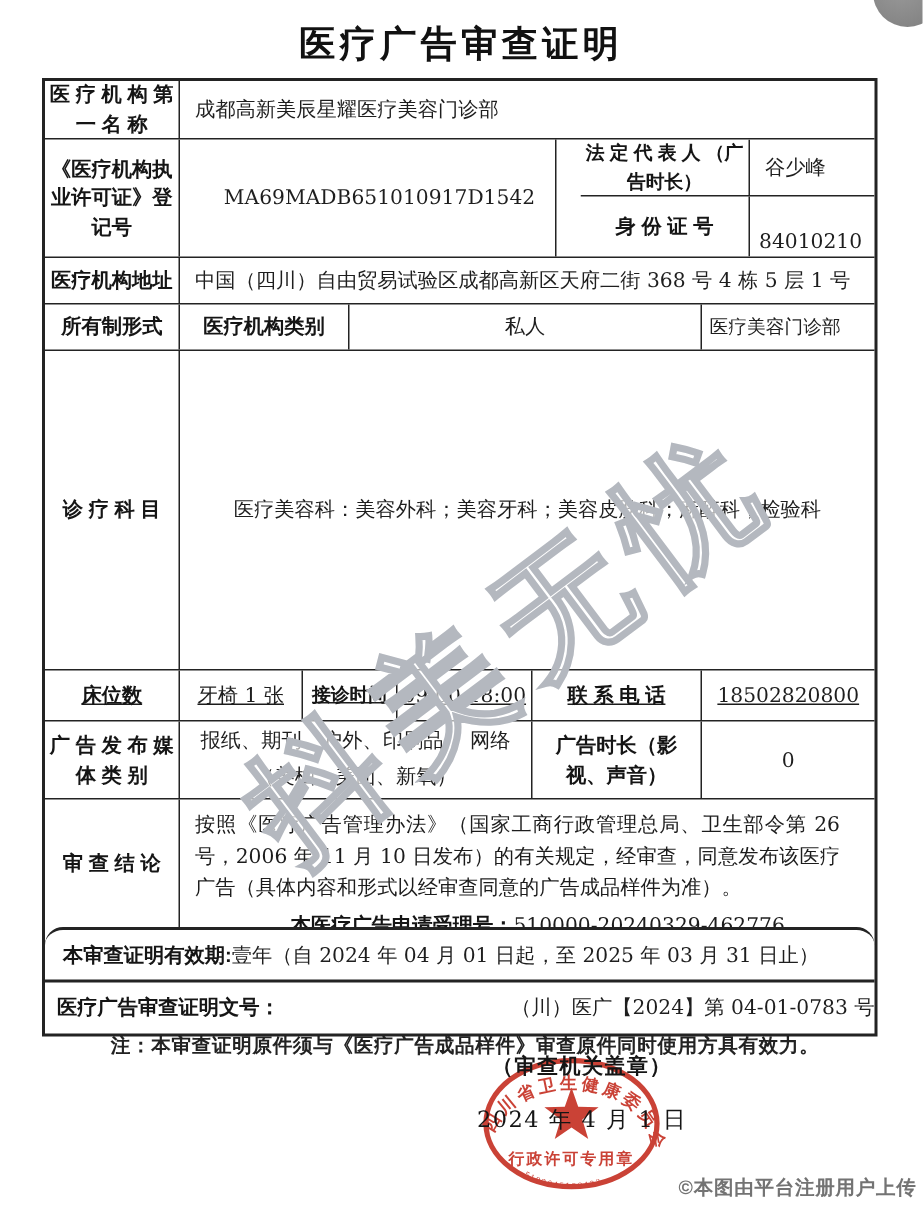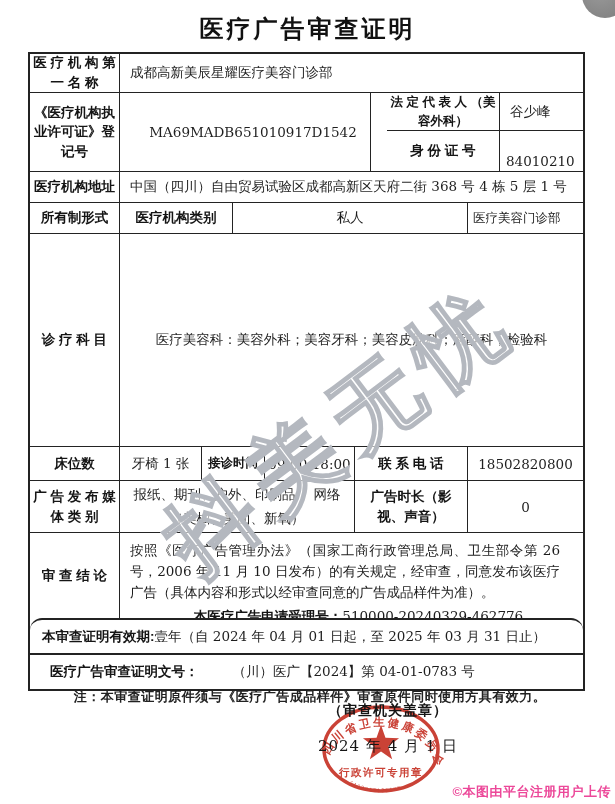--- a/index.html
+++ b/index.html
@@ -47,21 +47,21 @@
   .r1 { height: 39px; }
   .r2 { height: 79px; gap: 16px; }
   .r2 .subcol { flex: 1; display: flex; flex-direction: column; border-right: none; padding: 0; }
   .r2 .sub { display: flex; }
   .r2 .sub1 { height: 38px; border-bottom: 1px solid #232323; }
   .r2 .sub2 { height: 40px; }
   .r2 .sub .c3 { border-right: 1px solid #232323; }
   .r3 { height: 31px; }
   .r4 { height: 31px; }
   .r5 { height: 213px; }
-  .r6 { height: 34px; }
+  .r6 { height: 34px; text-decoration: underline; }
   .r6 .c6a { width: 82px; }
   .r6 .c6b { width: 63px; }
   .r6 .c6c { width: 90px; }
   .r7 { height: 52px; }
   .r8 { height: 85px; border-bottom: none; }
   .r9 { height: 35px; border-top: 2px solid #232323; border-bottom: none; border-radius: 12px; }
   .r10 { height: 36px; border-top: 2px solid #232323; border-bottom: none; }
   .pad-l { padding-left: 10px; }
   .conclusion-text {
     font-size: 13.5px; line-height: 21px; padding: 7px 23px 0 10px;
@@ -95,21 +95,21 @@
     position: absolute; left: 298px; top: 702px; width: 180px; text-align: center;
     font-size: 14px; font-weight: 700; letter-spacing: 1px; color: #151515; z-index: 5;
   }
   .stamp-date {
     position: absolute; left: 290px; top: 737px; width: 196px; text-align: center;
     font-size: 15px; color: #151515; z-index: 5; letter-spacing: 1px;
   }
   .credit {
     position: absolute; right: 4px; top: 783px;
     font-family: "Liberation Sans", sans-serif; font-weight: 700; font-size: 13px;
-    color: #ec4899; z-index: 6; letter-spacing: 0.5px;
+    color: #737373; z-index: 6; letter-spacing: 0.5px;
     text-shadow: -1px -1px 0 #fff, 1px -1px 0 #fff, -1px 1px 0 #fff, 1px 1px 0 #fff;
   }
 </style>
 </head>
 <body>
 
 <div class="title">医疗广告审查证明</div>
 <div class="corner-dot"></div>
 
 <div class="tbl">
@@ -117,21 +117,21 @@
   <div class="row r1">
     <div class="cell lab c-label">医 疗 机 构 第 一 名 称</div>
     <div class="cell val vcenter c4 pad-l">成都高新美辰星耀医疗美容门诊部</div>
   </div>
 
   <div class="row r2">
     <div class="cell lab c-label">《医疗机构执业许可证》登记号</div>
     <div class="cell val vcenter hcenter c2">MA69MADB651010917D1542</div>
     <div class="cell subcol">
       <div class="sub sub1">
-        <div class="cell lab c3" style="font-size:12.5px;">法 定 代 表 人 （美容外科）</div>
+        <div class="cell lab c3" style="font-size:12.5px;">法 定 代 表 人 （广告时长）</div>
         <div class="cell val vcenter c4 pad-l">谷少峰</div>
       </div>
       <div class="sub sub2">
         <div class="cell lab c3">身 份 证 号</div>
         <div class="cell val vcenter c4" style="padding:0 6px; word-break:break-all; line-height:1.4;margin-top:20px;">410711198401021014</div>
       </div>
     </div>
   </div>
 
   <div class="row r3">
@@ -180,21 +180,21 @@
         <span class="blab">本医疗广告申请受理号：</span><span>510000-20240329-462776</span>
       </div>
     </div>
   </div>
 
   <div class="row r9 vcenter" style="padding-left:12px;">
     <span class="blab">本审查证明有效期:</span>
       <span class="val">壹年（自 2024 年 04 月 01 日起，至 2025 年 03 月 31 日止）</span>
   </div>
 
-  <div class="row r10 vcenter" style="padding-left:20px;">
+  <div class="row r10 vcenter" style="padding-left:8px;justify-content:space-between;">
     <span class="blab">医疗广告审查证明文号：</span>
       <span class="val" style="margin-left:34px;">（川）医广【2024】第 04-01-0783 号</span>
   </div>
 
 </div>
 
 <div class="note">注：本审查证明原件须与《医疗广告成品样件》审查原件同时使用方具有效力。</div>
 
 <div class="watermark">抖美无忧</div>
 

